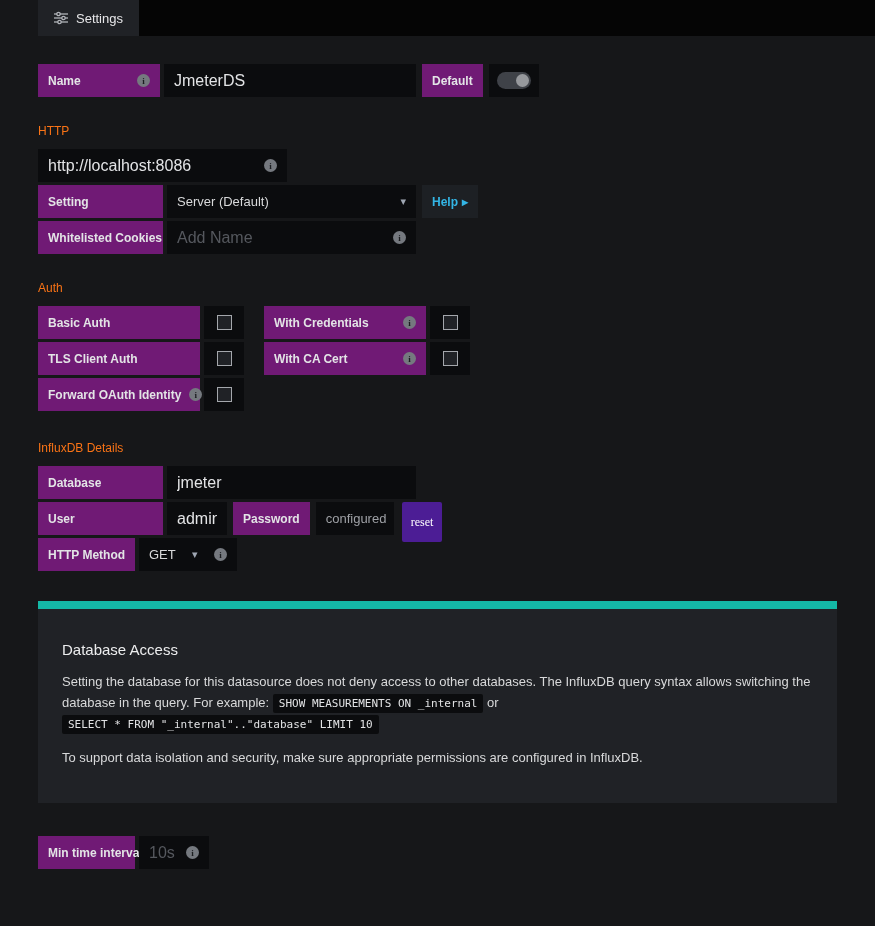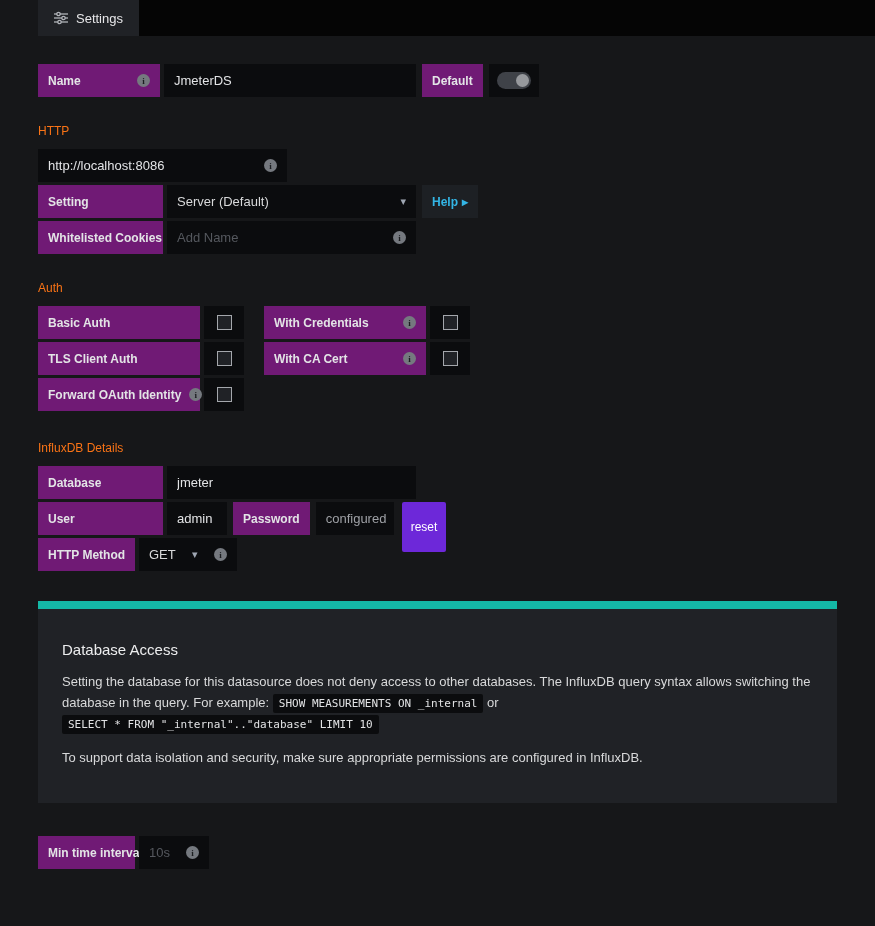--- a/index.html
+++ b/index.html
@@ -31,21 +31,21 @@
     margin-right: 4px; flex-shrink: 0;
   }
   .lbl .lbl-text { white-space: nowrap; }
   .field {
     background: #0b0c0e; display: flex; align-items: center; gap: 8px;
     padding: 0 10px; font-size: 13px; color: #d8d9da; flex-shrink: 0;
   }
   .field.space-between { justify-content: space-between; }
   input.bare {
     background: transparent; border: none; outline: none;
-    color: #e3e4e6; font-size: 13px; width: 100%;
+    color: #e3e4e6; font-size: 16px; width: 100%;
     font-family: "Liberation Sans", sans-serif;
   }
   input.bare::placeholder { color: #55585e; }
   .caret { color: #9fa7b3; font-size: 11px; }
   .info-icon {
     display: inline-flex; align-items: center; justify-content: center;
     width: 13px; height: 13px; border-radius: 50%;
     background: #75797f; color: #1b1d20;
     font-size: 9px; font-weight: 700; font-family: "Liberation Serif", serif;
     flex-shrink: 0;
@@ -63,23 +63,23 @@
   .help-btn {
     background: #1d2024; color: #33b5e5; font-size: 12px; font-weight: 700;
     display: flex; align-items: center; gap: 4px; padding: 0 10px; cursor: pointer;
   }
   
   .auth-grid { display: flex; gap: 20px; align-items: flex-start; }
   .cbx { width: 40px; background: #0b0c0e; display: flex; align-items: center; justify-content: center; cursor: pointer; }
   .cb-inner { width: 15px; height: 15px; border: 1px solid #a4a7ac; background: #202226; }
   
   .btn-reset {
-    margin-left: 8px; background: #6d28d9; color: #fff; border: none; border-radius: 2px;
-    font-size: 12px; padding: 0 9px; height: 50px; cursor: pointer;
-    font-family: Liberation Sans, sans-serif;
+    margin-left: 8px; background: #4c1d95; color: #fff; border: none; border-radius: 2px;
+    font-size: 12px; padding: 0 9px; height: 40px; cursor: pointer;
+    font-family: Liberation Serif, serif;
   }
   .configured-text { color: #9ea0a5; }
   
   .info-box {
     margin-top: 30px; background: #202226; border-top: 8px solid #14b8a6;
     padding: 32px 24px; width: 100%;
   }
   .info-box h3 { font-size: 15px; font-weight: 500; color: #ecedee; margin-bottom: 14px; }
   .info-box p { font-size: 13px; line-height: 1.6; color: #d8d9da; margin-bottom: 14px; }
   .info-box p:last-child { margin-bottom: 2px; }

